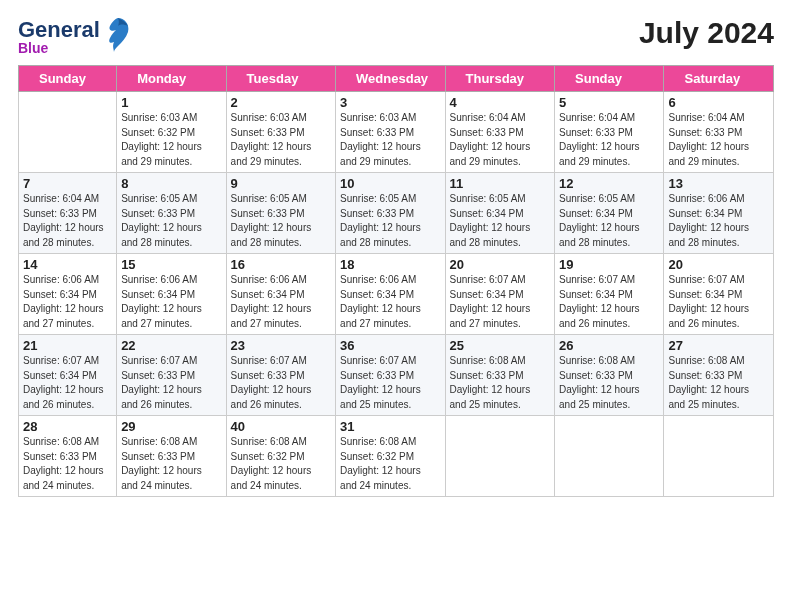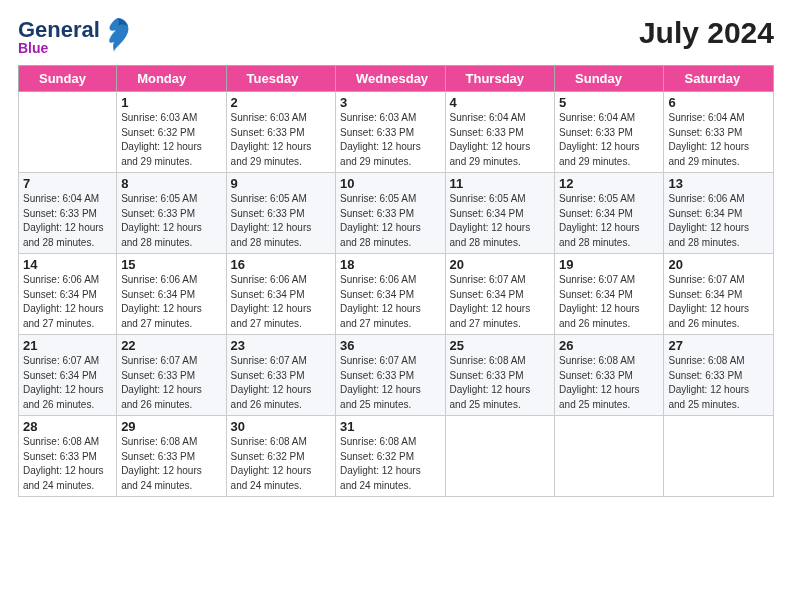--- a/index.html
+++ b/index.html
@@ -322,21 +322,21 @@
 and 24 minutes.</div>
           </td>
           <td>
             <span class="day-num">29</span>
             <div class="day-info" style="white-space: pre-line;">Sunrise: 6:08 AM
 Sunset: 6:33 PM
 Daylight: 12 hours
 and 24 minutes.</div>
           </td>
           <td>
-            <span class="day-num">30</span>
+            <span class="day-num">40</span>
             <div class="day-info" style="white-space: pre-line;">Sunrise: 6:08 AM
 Sunset: 6:32 PM
 Daylight: 12 hours
 and 24 minutes.</div>
           </td>
           <td>
             <span class="day-num">31</span>
             <div class="day-info" style="white-space: pre-line;">Sunrise: 6:08 AM
 Sunset: 6:32 PM
 Daylight: 12 hours

